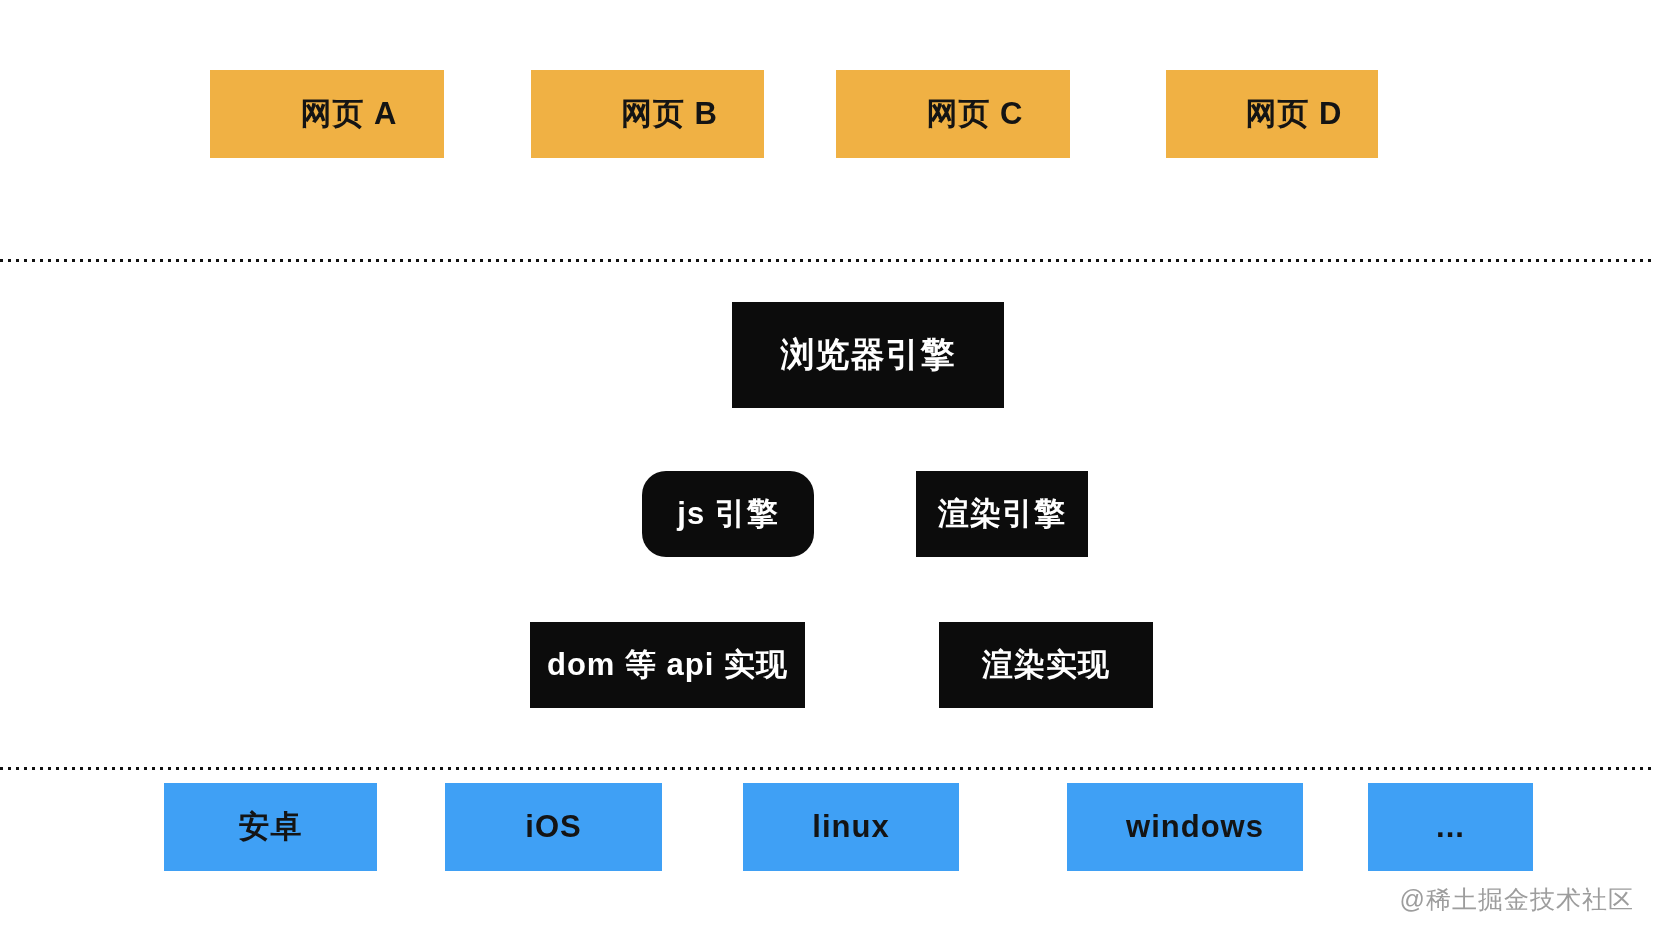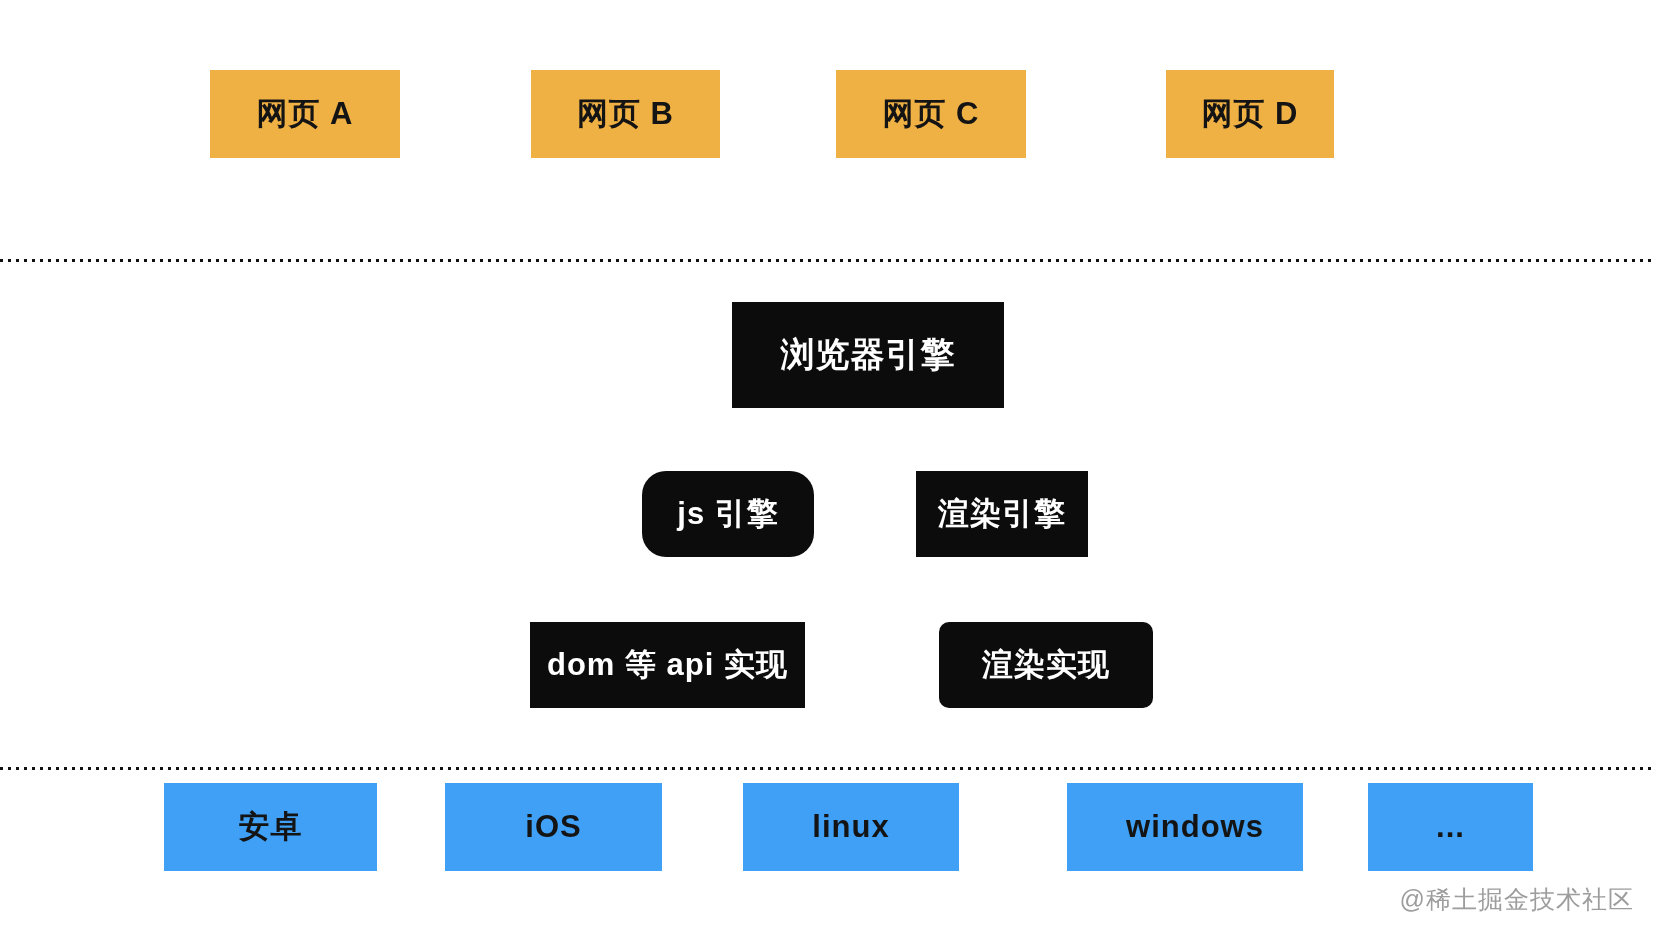--- a/index.html
+++ b/index.html
@@ -21,20 +21,21 @@
     align-items: center;
     justify-content: center;
     font-weight: 700;
     font-size: 31px;
     letter-spacing: 1px;
     white-space: nowrap;
   }
   .box.webpage {
     background: var(--webpage_box, #F0B144);
     color: var(--box_text_dark, #141414);
+    padding-left: 44px;
   }
   .box.engine {
     background: var(--engine_box, #0C0C0C);
     color: var(--box_text_light, #FFFFFF);
   }
   .box.platform {
     background: var(--platform_box, #3FA0F5);
     color: var(--box_text_dark, #141414);
   }
   .divider {
@@ -54,21 +55,21 @@
   .webpage-a { left: 210px;  top: 70px; width: 190px; height: 88px; }
   .webpage-b { left: 531px;  top: 70px; width: 189px; height: 88px; }
   .webpage-c { left: 836px;  top: 70px; width: 190px; height: 88px; }
   .webpage-d { left: 1166px; top: 70px; width: 168px; height: 88px; }
   .divider-top { top: 259px; }
   
   .browser-engine { left: 732px; top: 302px; width: 272px; height: 106px; font-size: 34px; }
   .js-engine      { left: 642px; top: 471px; width: 172px; height: 86px; border-radius: 24px; }
   .render-engine  { left: 916px; top: 471px; width: 172px; height: 86px; }
   .dom-api-impl   { left: 530px; top: 622px; width: 275px; height: 86px; }
-  .render-impl    { left: 939px; top: 622px; width: 214px; height: 86px; border-radius: 10px; }
+  .render-impl    { left: 939px; top: 622px; width: 214px; height: 86px; }
   .divider-bottom { top: 767px; }
   
   .platform-android { left: 164px;  top: 783px; width: 213px; height: 88px; }
   .platform-ios     { left: 445px;  top: 783px; width: 217px; height: 88px; }
   .platform-linux   { left: 743px;  top: 783px; width: 216px; height: 88px; }
   .platform-windows { left: 1067px; top: 783px; width: 216px; height: 88px; padding-left: 20px; }
   .platform-more    { left: 1368px; top: 783px; width: 165px; height: 88px; }
   .watermark {
     position: absolute;
     right: 22px;

